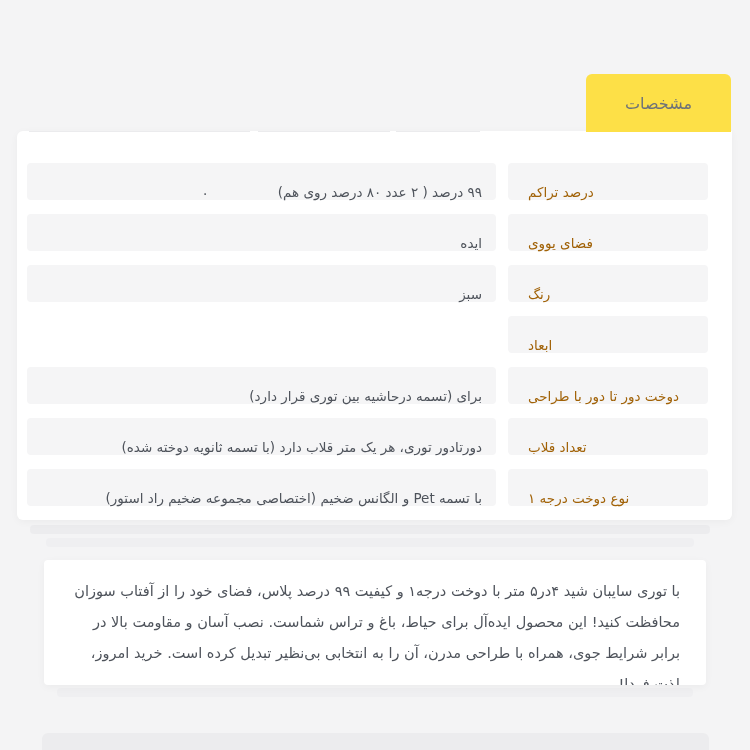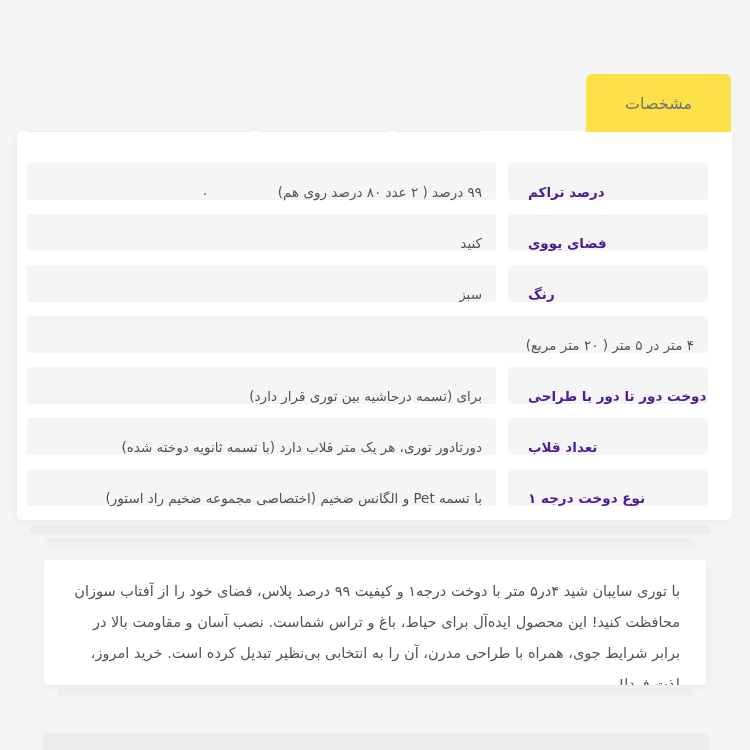--- a/index.html
+++ b/index.html
@@ -25,21 +25,21 @@
   }
   .card-top-divider { position:absolute; top:0; height:1px; background:#ebebed; }
   .seg1 { left:12px;  width:221px; }
   .seg2 { left:241px; width:132px; }
   .seg3 { left:379px; width:84px;  }
 
   .spec-row { display:flex; height:37px; margin-bottom:14px; }
   .spec-cell { background:#f5f5f6; border-radius:4px; display:flex; align-items:flex-end; }
   .spec-label {
     width:200px; margin-left:12px; justify-content:flex-end; padding-left:20px;
-    font-size:13.5px; font-weight:bold; color:#4c1d95; letter-spacing:0;
+    font-size:13.5px; font-weight:normal; color:#a16207; letter-spacing:0;
   }
   .spec-value {
     flex:1; justify-content:flex-start; padding-right:14px; padding-left:12px;
     font-size:13.5px; color:#4e535b; position:relative;
   }
   .value-note { position:absolute; left:176px; bottom:2px; font-size:13.5px; color:#4e535b; }
 
   
   .band { position:absolute; border-radius:4px; }
   .band-a { top:525px; left:30px; width:680px; height:9px;  background:#ececee; }
@@ -80,39 +80,38 @@
       <span>۹۹ درصد ( ۲ عدد ۸۰ درصد روی هم)</span>
       <span class="value-note">.</span>
     </div>
   </div>
 
   <div class="spec-row">
     <div class="spec-cell spec-label">
       <span>فضای یووی</span>
     </div>
     <div class="spec-cell spec-value">
-      <span>کنید</span>
+      <span>ایده</span>
 
     </div>
   </div>
 
   <div class="spec-row">
     <div class="spec-cell spec-label">
       <span>رنگ</span>
     </div>
     <div class="spec-cell spec-value">
       <span>سبز</span>
 
     </div>
   </div>
 
   <div class="spec-row">
-    <div class="spec-cell spec-value">
-      <span>۴ متر در ۵ متر ( ۲۰ متر مربع)</span>
-
+    <div class="spec-cell spec-label">
+      <span>ابعاد</span>
     </div>
   </div>
 
   <div class="spec-row">
     <div class="spec-cell spec-label">
       <span>دوخت دور تا دور با طراحی</span>
     </div>
     <div class="spec-cell spec-value">
       <span>برای (تسمه درحاشیه بین توری قرار دارد)</span>
 

